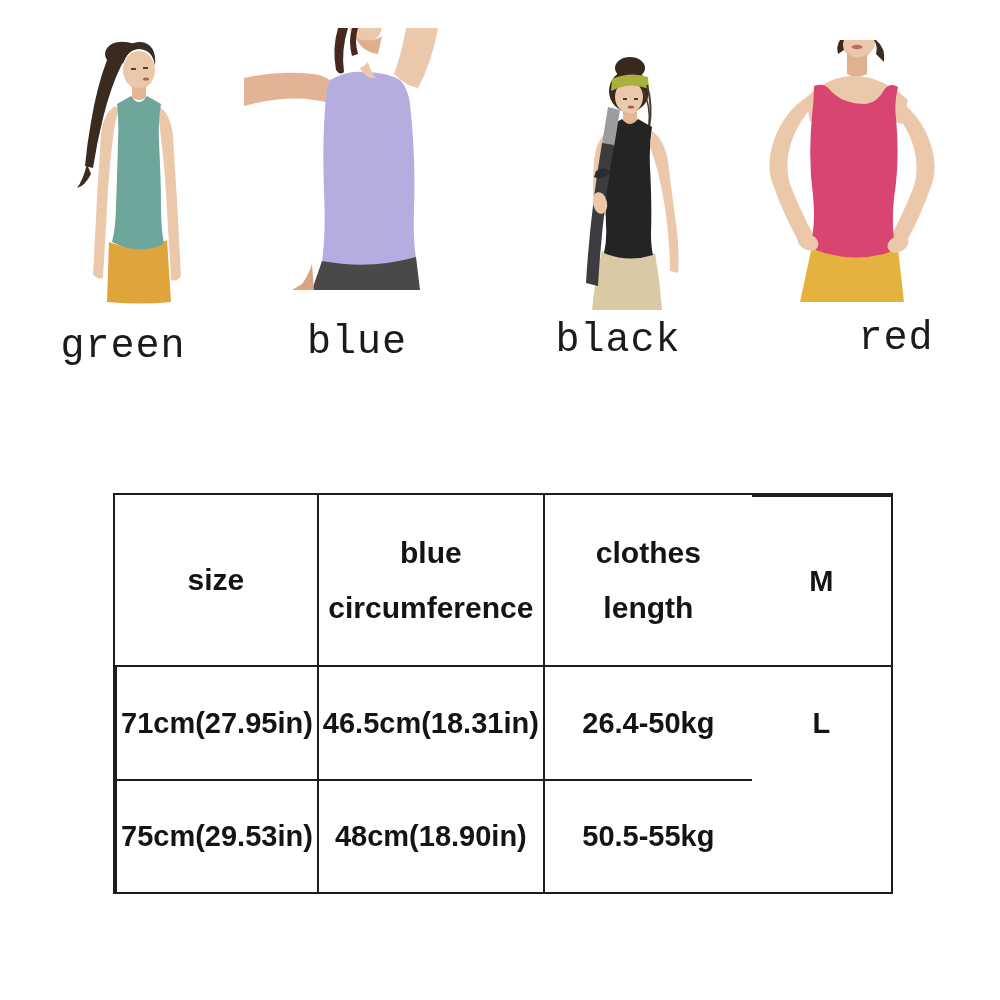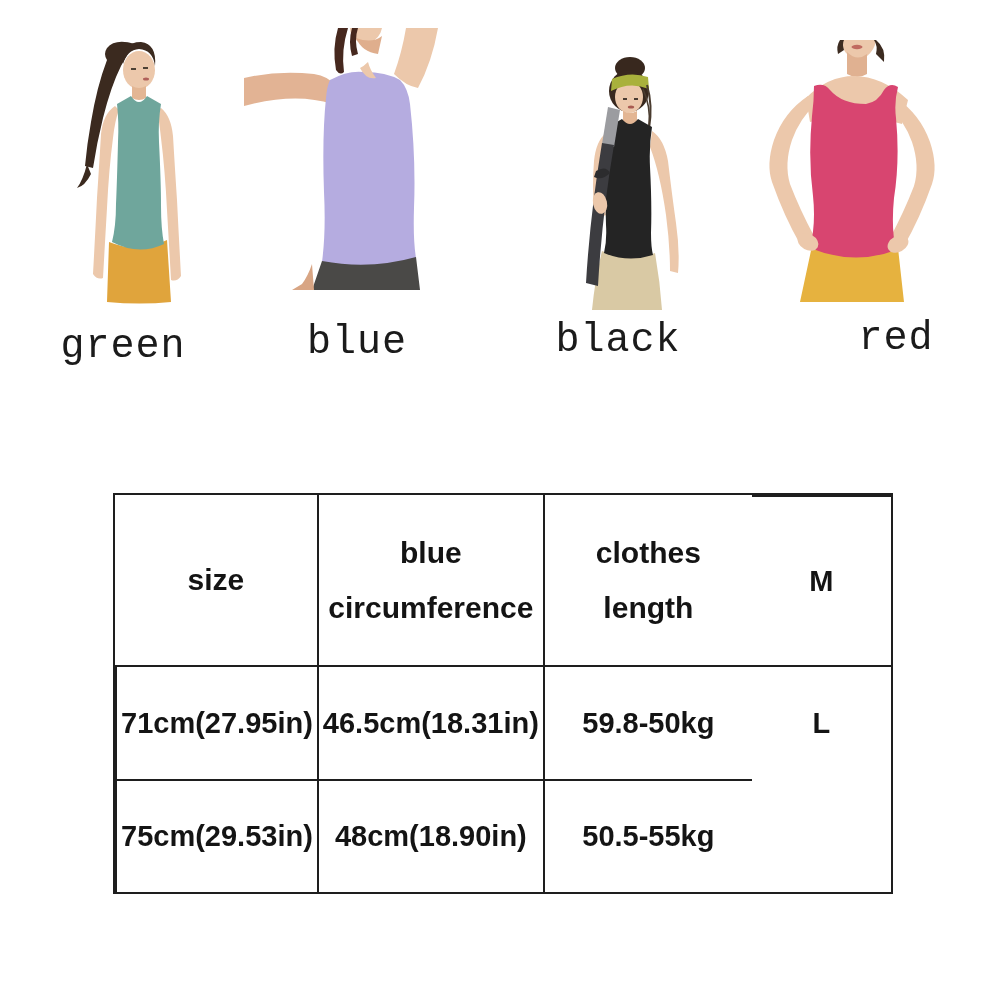--- a/index.html
+++ b/index.html
@@ -124,19 +124,19 @@
 <div class="color-label" id="label-red">red</div>
 
 <div class="size-table">
   <div class="cell header-cell r0 c0">size</div>
   <div class="cell header-cell r0">blue circumference</div>
   <div class="cell header-cell r0">clothes length</div>
 
   <div class="cell data-cell c0">M</div>
   <div class="cell data-cell">71cm(27.95in)</div>
   <div class="cell data-cell">46.5cm(18.31in)</div>
-  <div class="cell data-cell">59.8-50kg</div>
+  <div class="cell data-cell">26.4-50kg</div>
 
   <div class="cell data-cell c0">L</div>
   <div class="cell data-cell">75cm(29.53in)</div>
   <div class="cell data-cell">48cm(18.90in)</div>
   <div class="cell data-cell">50.5-55kg</div>
 </div>
 
 </body></html>

